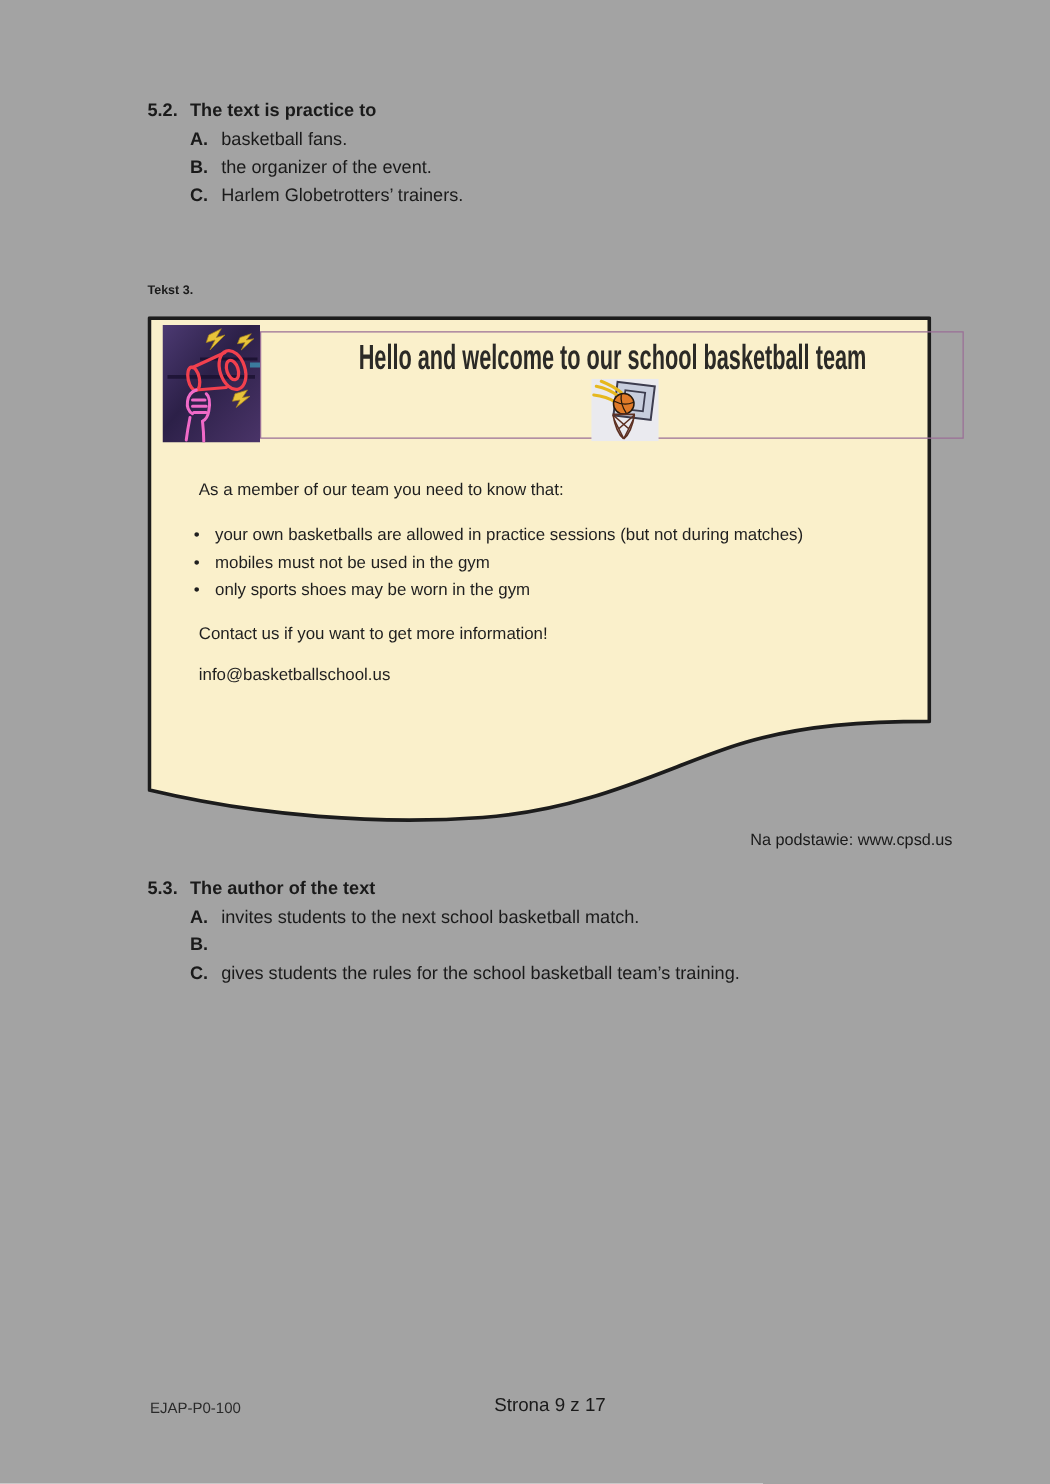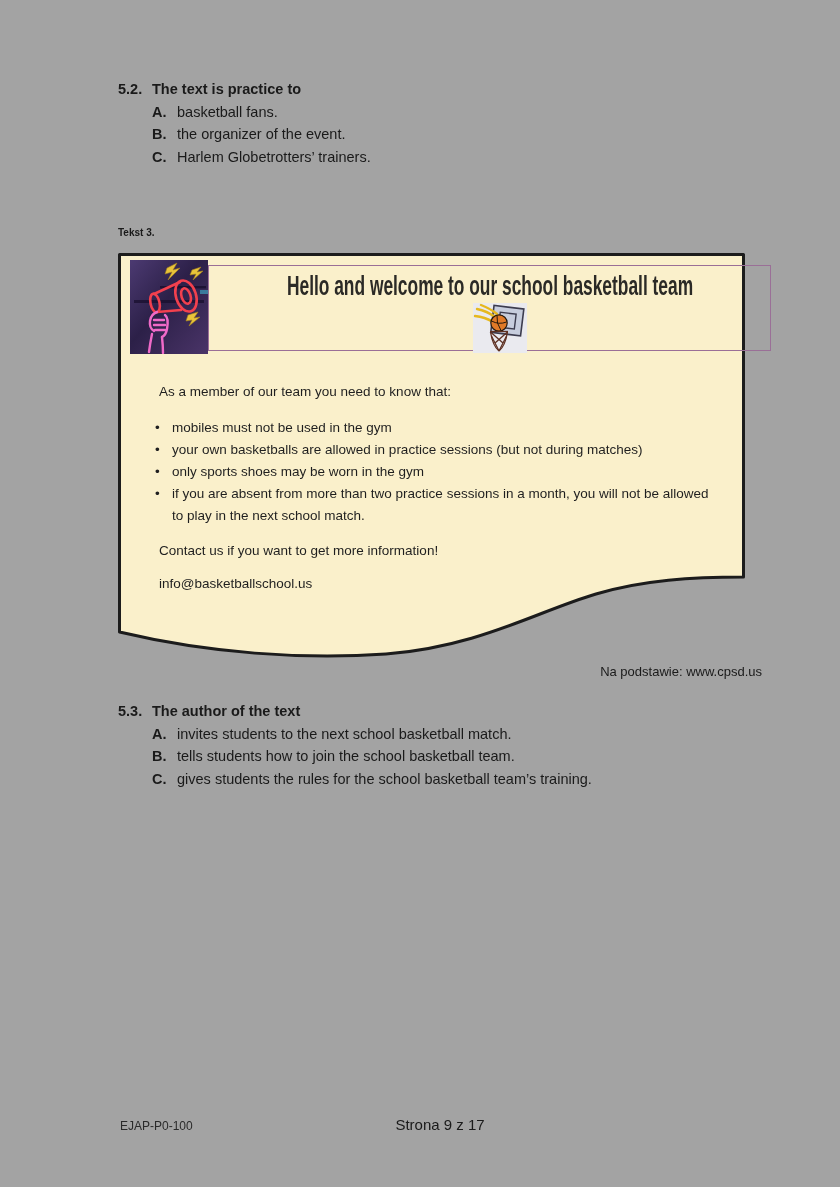--- a/index.html
+++ b/index.html
@@ -167,24 +167,23 @@
             <path d="M17.5,29 C19,38 21,44 26,48"></path>
             <path d="M34.5,29 C33,38 31,44 26,48"></path>
             <path d="M17.5,29 L30,40 M34.5,29 L22,40 M22,40 L26,48 M30,40 L26,48 M22,40 L18.5,33 M30,40 L33.5,33"></path>
           </g>
         </svg>
       </div>
 
       <div class="flyer-body">
         <p>As a member of our team you need to know that:</p>
         <ul class="flyer-rules">
+          <li>your own basketballs are allowed in practice sessions (but not during matches)</li>
           <li>mobiles must not be used in the gym</li>
-          <li>your own basketballs are allowed in practice sessions (but not during matches)</li>
           <li>only sports shoes may be worn in the gym</li>
-          <li>if you are absent from more than two practice sessions in a month, you will not be allowed to play in the next school match.</li>
         </ul>
         <p class="flyer-contact">Contact us if you want to get more information!</p>
         <p>info@basketballschool.us</p>
       </div>
 
     </div>
   </div>
 
   <div class="source-note">Na podstawie: www.cpsd.us</div>
 
@@ -192,21 +191,20 @@
     <div class="q-head">
       <span class="q-num">5.3.</span>
       <span>The author of the text</span>
     </div>
     <div class="q-opt">
       <span class="opt-letter">A.</span>
       <span>invites students to the next school basketball match.</span>
     </div>
     <div class="q-opt">
       <span class="opt-letter">B.</span>
-      <span>tells students how to join the school basketball team.</span>
     </div>
     <div class="q-opt">
       <span class="opt-letter">C.</span>
       <span>gives students the rules for the school basketball team’s training.</span>
     </div>
   </div>
 
 
   <div class="footer-code">EJAP-P0-100</div>
   <div class="footer-page">Strona 9 z 17</div>

